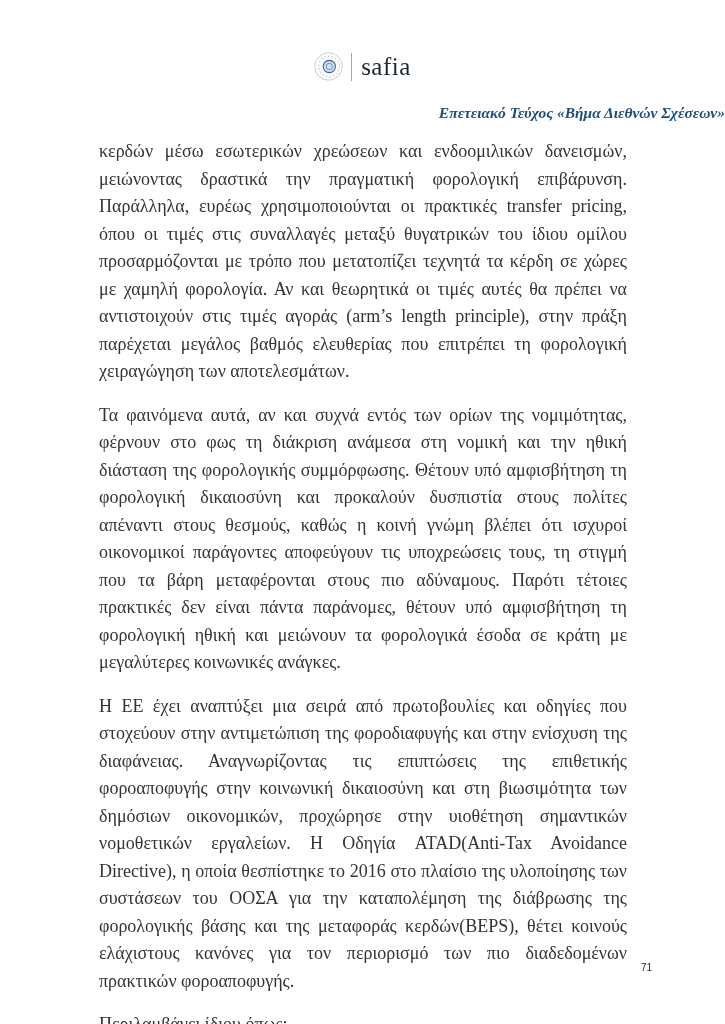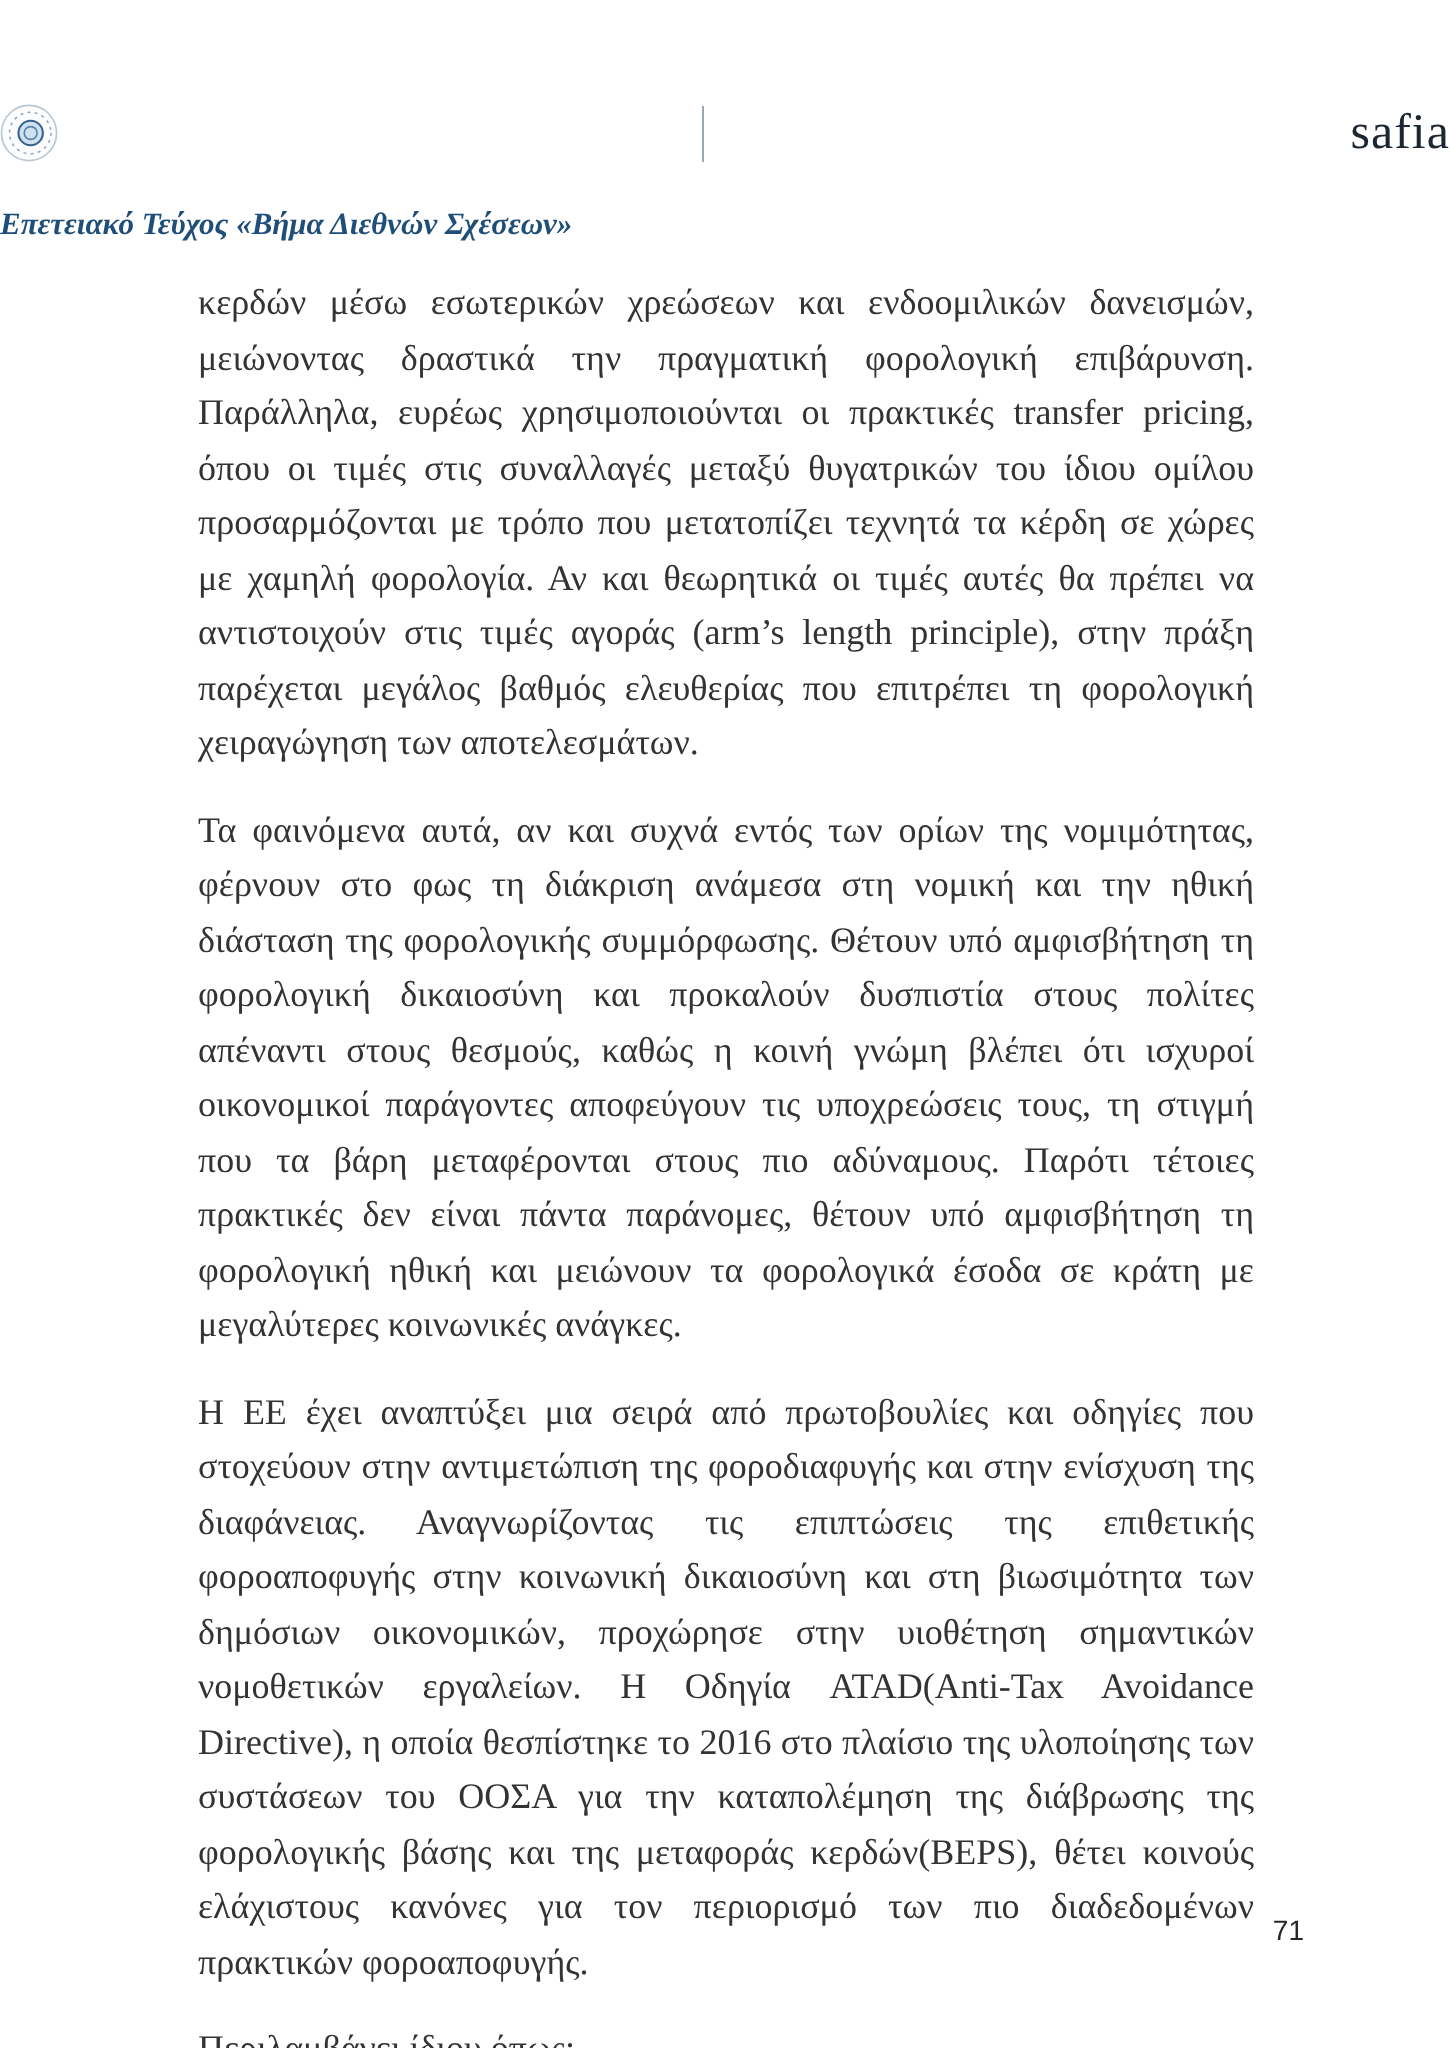--- a/index.html
+++ b/index.html
@@ -15,21 +15,21 @@
     background: #ffffff;
     font-family: "Liberation Serif", serif;
     color: #333333;
     overflow: hidden;
     box-sizing: border-box;
   }
   
   .logo-row {
     padding-top: 52px;
     display: flex;
-    justify-content: space-between;
+    justify-content: center;
     align-items: center;
   }
   .logo-emblem {
     width: 29px;
     height: 29px;
     display: block;
   }
   .logo-divider {
     width: 1px;
     height: 28px;
@@ -38,21 +38,21 @@
   }
   .logo-brand {
     font-size: 25px;
     line-height: 28px;
     color: #1d2733;
     letter-spacing: 0.5px;
   }
   
   .doc-header {
     margin-top: 23px;
-    text-align: left;
+    text-align: right;
     font-size: 15.5px;
     font-weight: bold;
     font-style: italic;
     color: #1f4e79;
   }
   
   .body-text {
     margin: 14px 82px 0 83px;
   }
   .body-text p {
@@ -68,21 +68,21 @@
     font-weight: bold;
     text-decoration: underline;
     color: #2b2b2b;
   }
   
   .page-number {
     position: absolute;
     right: 73px;
     bottom: 51px;
     font-family: "Liberation Sans", sans-serif;
-    font-size: 14px;
+    font-size: 10px;
     color: #262626;
     margin-left: 16px;
   }
 </style>
 </head>
 <body>
 
 <div class="page">
 
   <div class="logo-row">

